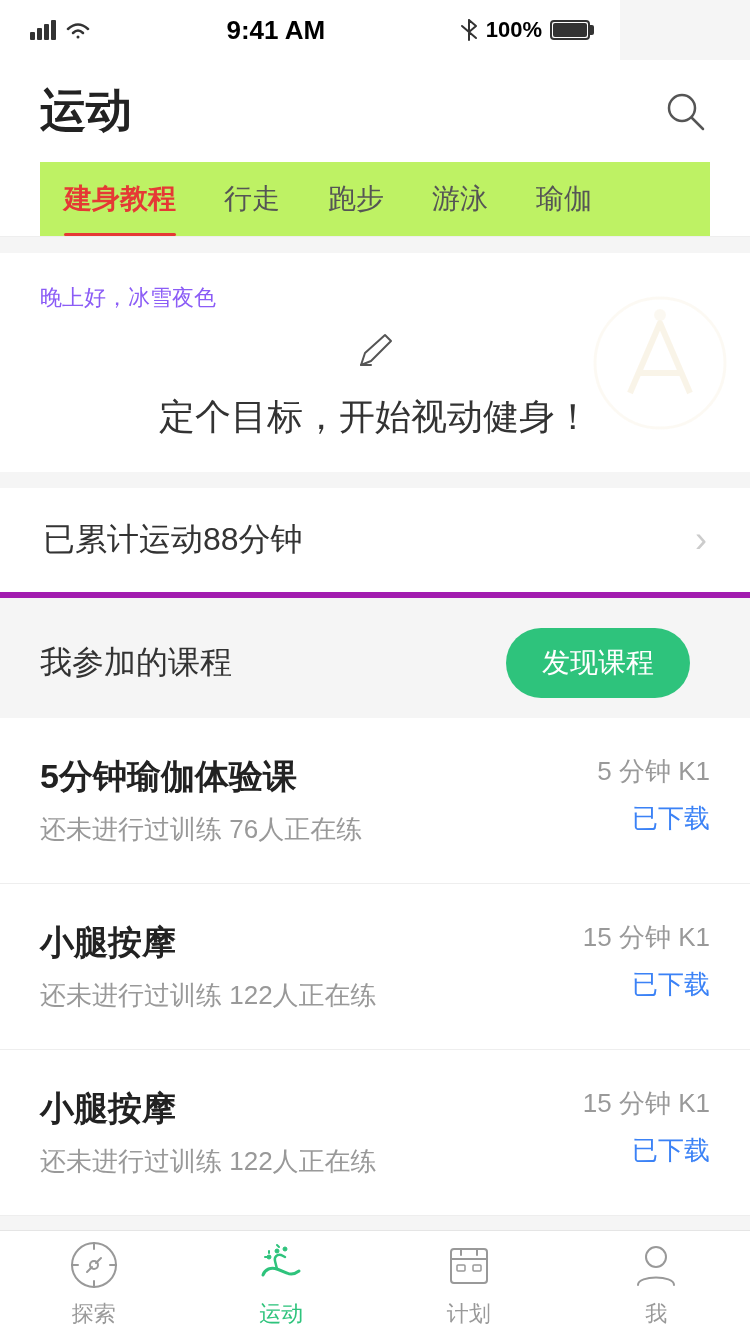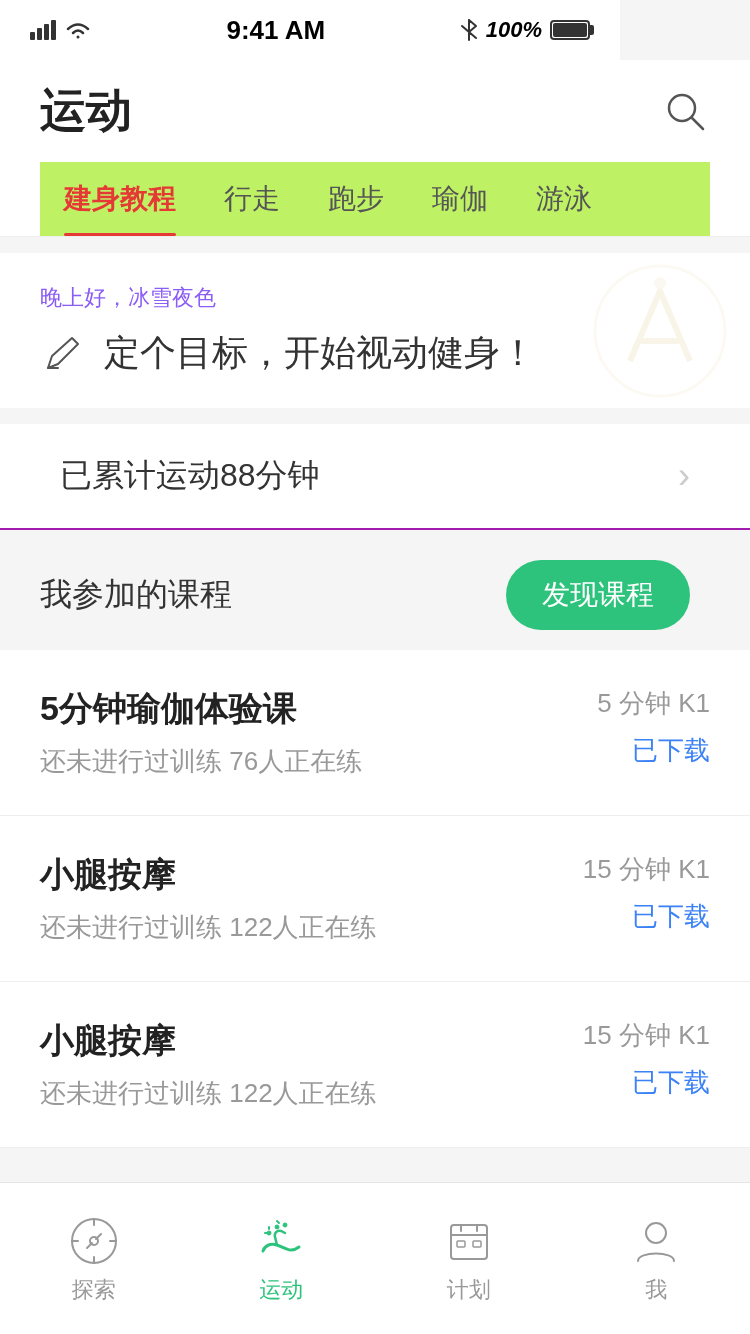--- a/index.html
+++ b/index.html
@@ -20,21 +20,21 @@
       background: #fff;
       display: flex;
       align-items: center;
       justify-content: space-between;
       padding: 0 30px;
       font-size: 24px;
       font-weight: 600;
     }
     .status-left { display: flex; align-items: center; gap: 8px; }
     .status-center { font-size: 26px; font-weight: 600; }
-    .status-right { display: flex; align-items: center; gap: 8px; font-size: 22px; font-style: italic; }
+    .status-right { display: flex; align-items: center; gap: 8px; font-size: 22px; }
     .battery-icon {
       width: 40px; height: 20px;
       border: 2px solid #333;
       border-radius: 4px;
       position: relative;
       display: inline-block;
     }
     .battery-icon::after {
       content: '';
       position: absolute;
@@ -112,20 +112,21 @@
     }
     .greeting-sub {
       font-size: 22px;
       color: #8b5cf6;
       margin-bottom: 16px;
     }
     .greeting-main {
       display: flex;
       align-items: center;
       gap: 20px;
+      flex-direction: column;
     }
     .pencil-icon {
       width: 44px; height: 44px;
       display: flex; align-items: flex-end; justify-content: center;
     }
     .greeting-text {
       font-size: 36px;
       color: #333;
       font-weight: 500;
     }
@@ -136,25 +137,25 @@
       transform: translateY(-50%);
       width: 140px;
       height: 140px;
       opacity: 0.12;
     }
 
     
     .stats-bar {
       background: #fff;
       margin-top: 16px;
-      padding: 30px 60px;
+      padding: 30px 43px;
       display: flex;
       justify-content: space-between;
       align-items: center;
-      border-bottom: 2px solid #a21caf;
+      border-bottom: 6px solid #a21caf;
     }
     .stats-text {
       font-size: 32px;
       color: #333;
     }
     .chevron-right {
       color: #ccc;
       font-size: 36px;
     }
 
@@ -219,21 +220,21 @@
       font-size: 26px;
       color: #3b82f6;
     }
 
     
     .bottom-nav {
       position: fixed;
       bottom: 0;
       left: 0;
       width: 750px;
-      height: 152px;
+      height: 104px;
       background: #fff;
       border-top: 1px solid #e5e5e5;
       display: flex;
       align-items: center;
       justify-content: space-around;
     }
     .nav-item {
       display: flex;
       flex-direction: column;
       align-items: center;
@@ -308,22 +309,22 @@
         <circle cx="19" cy="19" r="13" stroke="#555" stroke-width="2.5"></circle>
         <line x1="29" y1="29" x2="40" y2="40" stroke="#555" stroke-width="2.5" stroke-linecap="round"></line>
       </svg>
     </div>
   </div>
 
   <div class="tabs">
     <div class="tab-item active">建身教程</div>
     <div class="tab-item">行走</div>
     <div class="tab-item">跑步</div>
+    <div class="tab-item">游泳</div>
     <div class="tab-item">瑜伽</div>
-    <div class="tab-item">游泳</div>
   </div>
 </div>
 
 <div class="main-content">
 
   <div class="greeting-banner">
     <div class="greeting-sub">晚上好，冰雪夜色</div>
     <div class="greeting-main">
       <div class="pencil-icon">
         <svg width="44" height="44" viewBox="0 0 44 44" fill="none">

